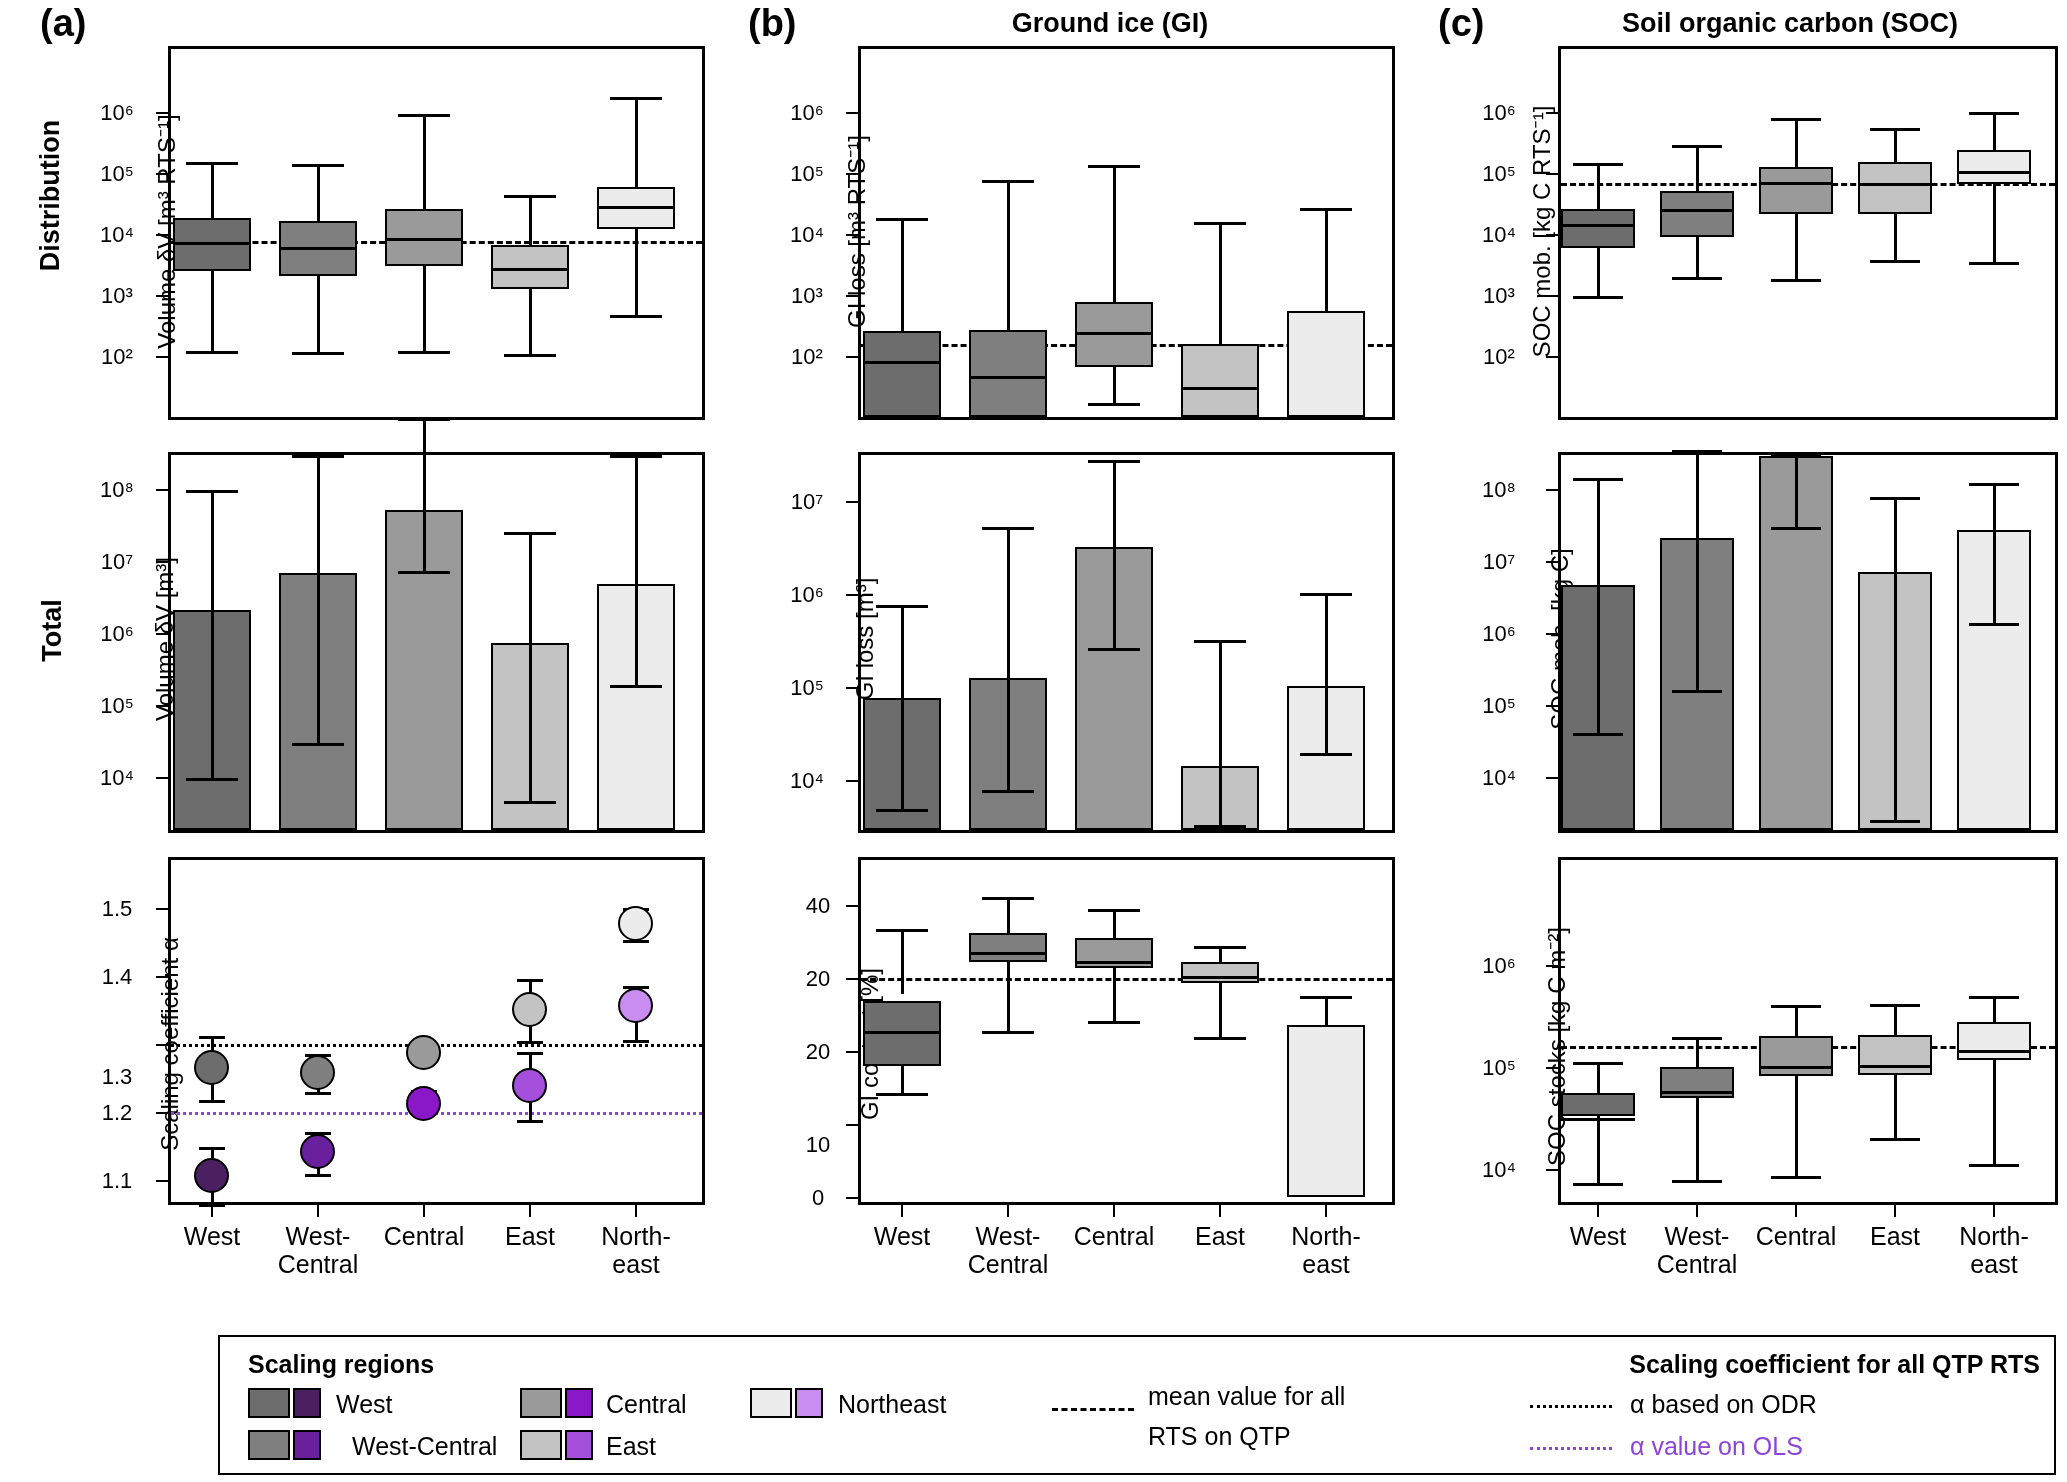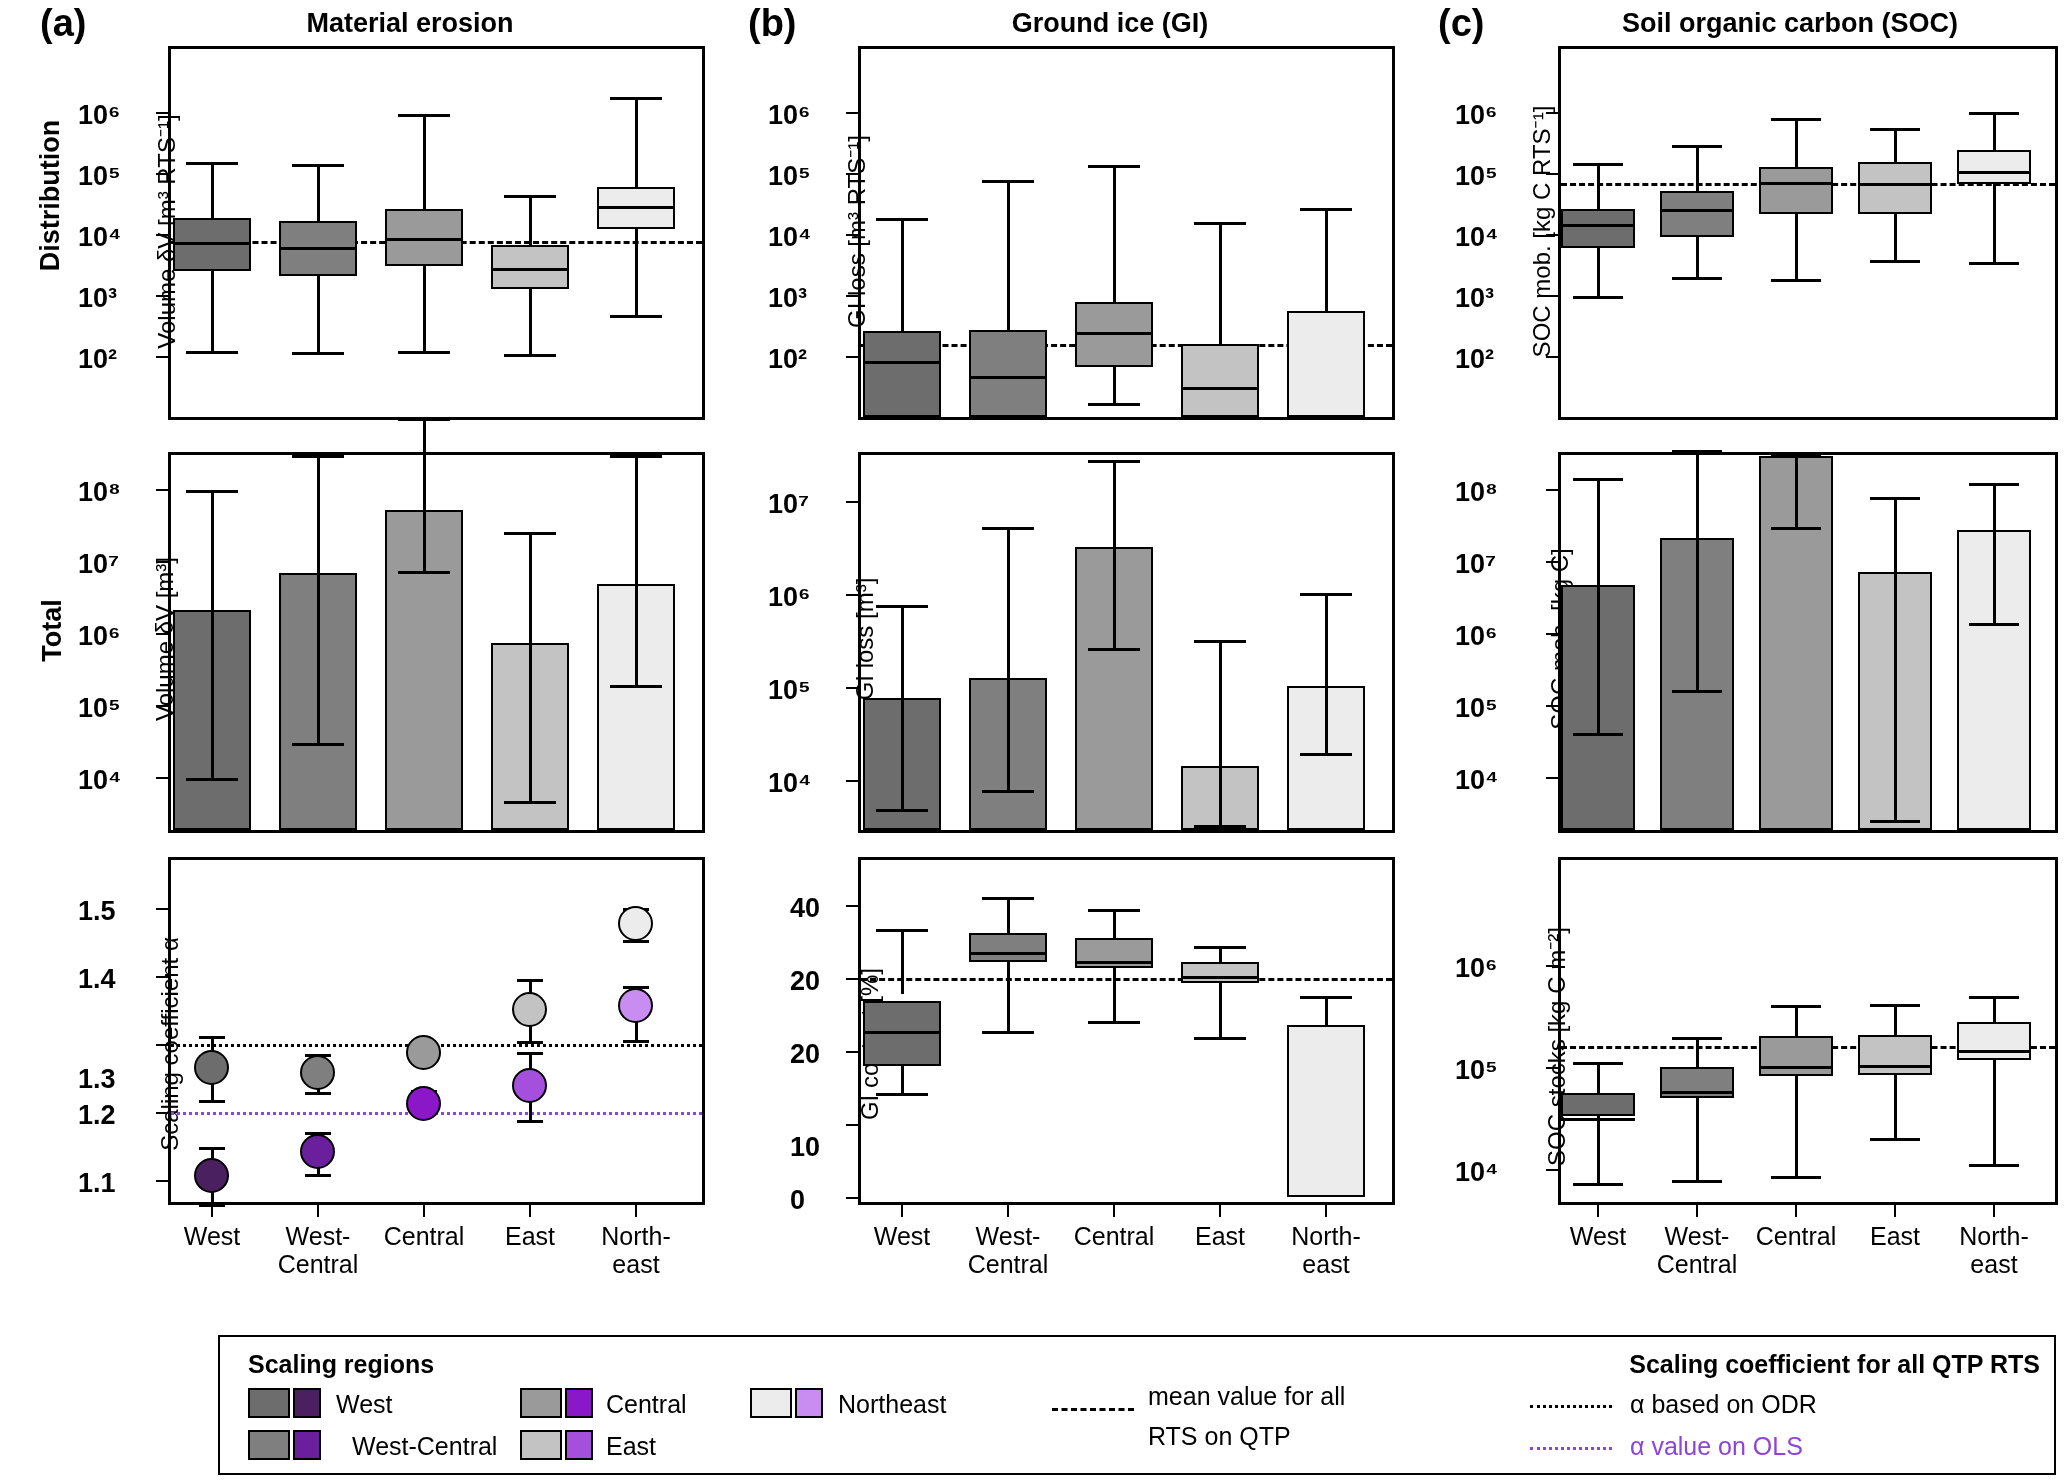--- a/index.html
+++ b/index.html
@@ -5,21 +5,21 @@
   html,body{margin:0;padding:0;background:#ffffff;}
   body{width:2067px;height:1482px;font-family:"Liberation Sans",sans-serif;color:#000;position:relative;overflow:hidden;}
   .fig{position:absolute;left:0;top:0;width:2067px;height:1482px;}
 
   .panel-letter{position:absolute;font-size:38px;font-weight:bold;}
   .col-title{position:absolute;font-size:27px;font-weight:bold;text-align:center;}
   .row-label{position:absolute;font-size:27px;font-weight:bold;transform-origin:center center;}
 
   .plot{position:absolute;border:3px solid #000;background:#fff;box-sizing:border-box;}
   .axis-title{position:absolute;font-size:24px;text-align:center;}
-  .ytick{position:absolute;font-size:27px;text-align:left;white-space:nowrap;font-weight:bold;}
+  .ytick{position:absolute;font-size:22px;text-align:center;white-space:nowrap;}
   .ytickmark{position:absolute;background:#000;height:2px;width:12px;}
   .xtick{position:absolute;font-size:25px;text-align:center;line-height:1.12;}
   .xtickmark{position:absolute;background:#000;width:2px;height:12px;}
 
   .dashline{position:absolute;height:0;border-top:3px dashed #000;}
   .dotline-odr{position:absolute;height:0;border-top:3px dotted #000;}
   .dotline-ols{position:absolute;height:0;border-top:3px dotted #8e44d8;}
 
   .box{position:absolute;border:2.5px solid #000;box-sizing:border-box;}
   .median{position:absolute;background:#000;height:2.5px;}
@@ -35,21 +35,20 @@
   .legend-dash{position:absolute;height:0;border-top:3px dashed #000;}
   .legend-dot-odr{position:absolute;height:0;border-top:3px dotted #000;}
   .legend-dot-ols{position:absolute;height:0;border-top:3px dotted #8e44d8;}
 </style>
 </head>
 <body>
 
 <div class="fig">
 
   <div class="panel-letter" style="left:40px;top:2px;">(a)</div>
-  <div class="col-title" style="left:120px;top:8px;width:580px;">Material erosion</div>
 
   <div class="panel-letter" style="left:748px;top:2px;">(b)</div>
   <div class="col-title" style="left:820px;top:8px;width:580px;">Ground ice (GI)</div>
 
   <div class="panel-letter" style="left:1438px;top:2px;">(c)</div>
   <div class="col-title" style="left:1500px;top:8px;width:580px;">Soil organic carbon (SOC)</div>
 
   <div class="row-label" style="left:-60px;top:180px;width:220px;text-align:center;transform:rotate(-90deg);">Distribution</div>
   <div class="row-label" style="left:-58px;top:615px;width:220px;text-align:center;transform:rotate(-90deg);">Total</div>
 

